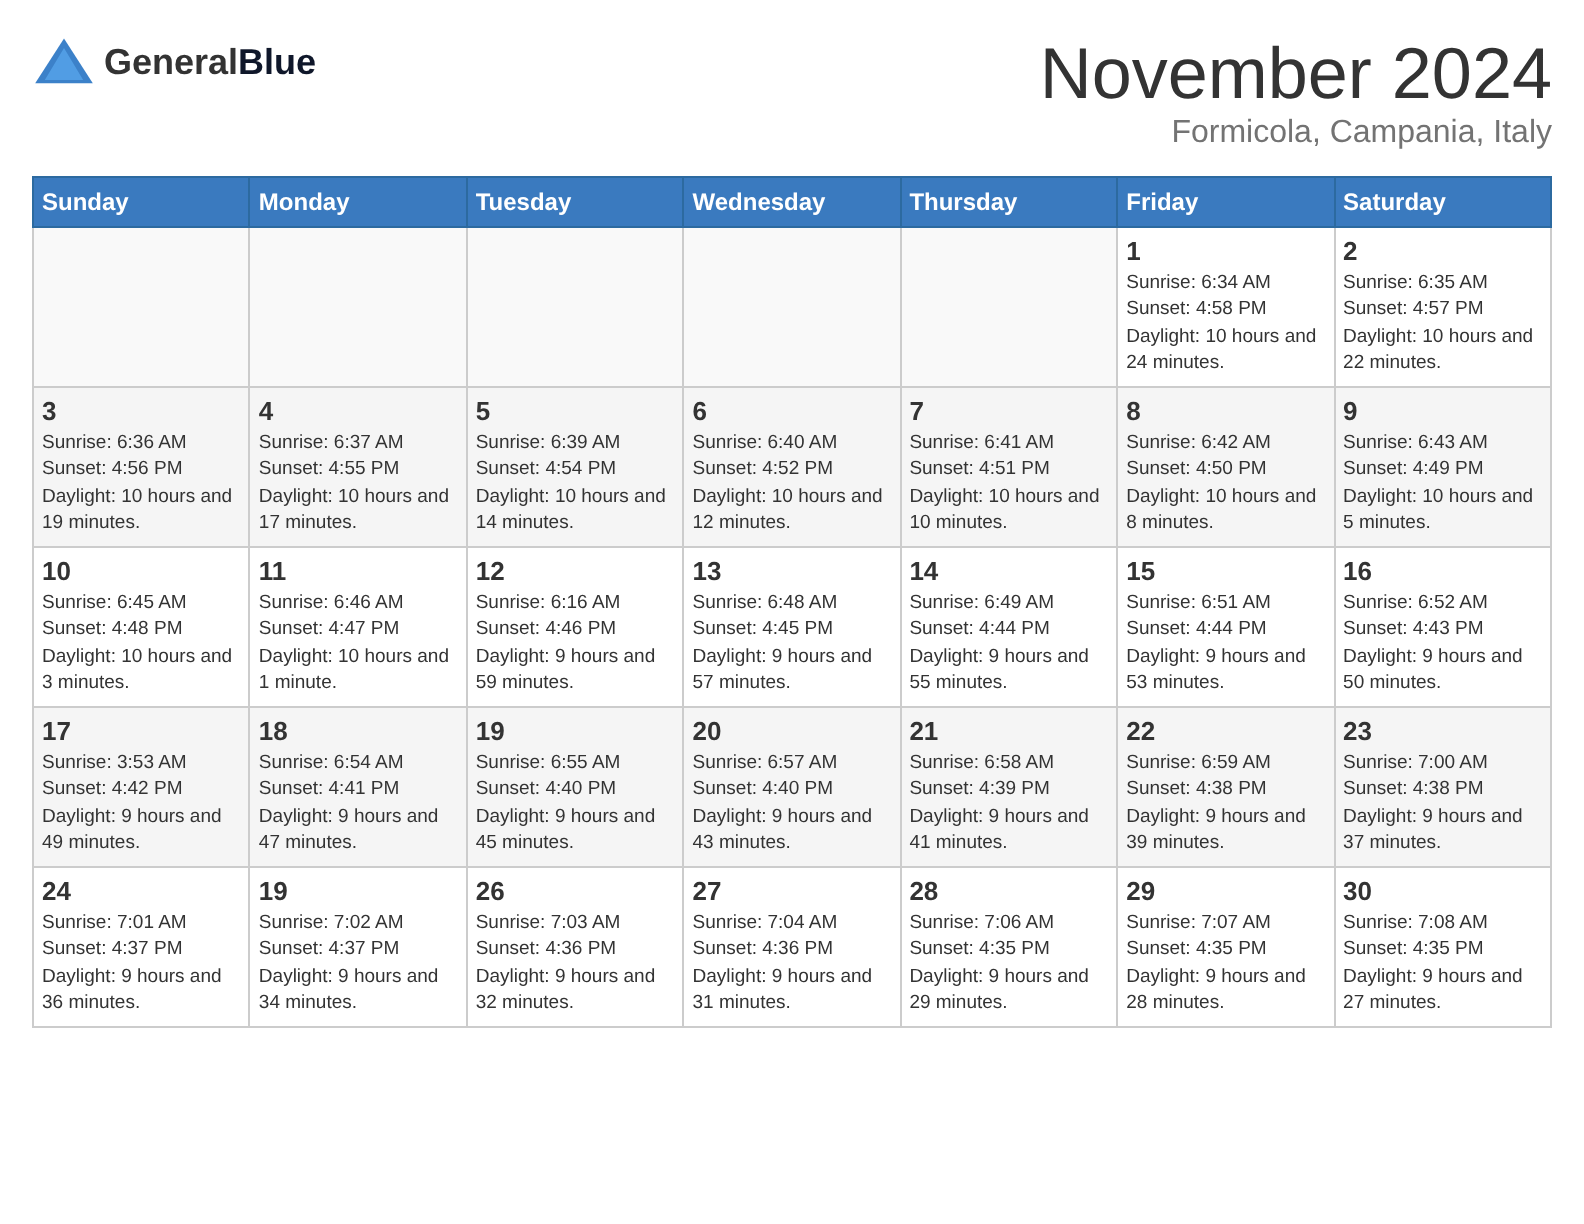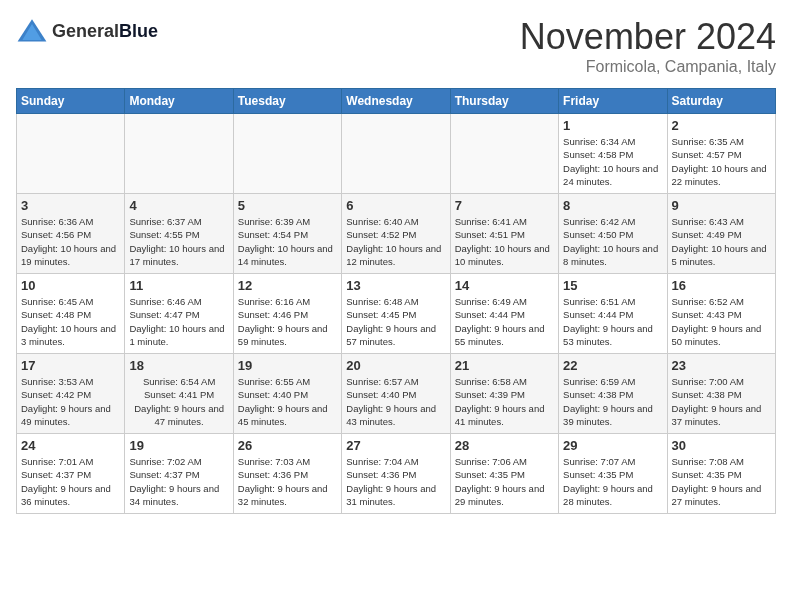--- a/index.html
+++ b/index.html
@@ -235,21 +235,21 @@
       </tr>
       <tr>
         <td>
           <span class="day-number">17</span>
           <div class="day-info" style="white-space: pre-line;">Sunrise: 3:53 AM
 Sunset: 4:42 PM
 Daylight: 9 hours and 49 minutes.</div>
         </td>
         <td>
           <span class="day-number">18</span>
-          <div class="day-info" style="white-space: pre-line; text-align: center;">Sunrise: 6:54 AM
+          <div class="day-info" style="white-space: pre-line;">Sunrise: 6:54 AM
 Sunset: 4:41 PM
 Daylight: 9 hours and 47 minutes.</div>
         </td>
         <td>
           <span class="day-number">19</span>
           <div class="day-info" style="white-space: pre-line;">Sunrise: 6:55 AM
 Sunset: 4:40 PM
 Daylight: 9 hours and 45 minutes.</div>
         </td>
         <td>

